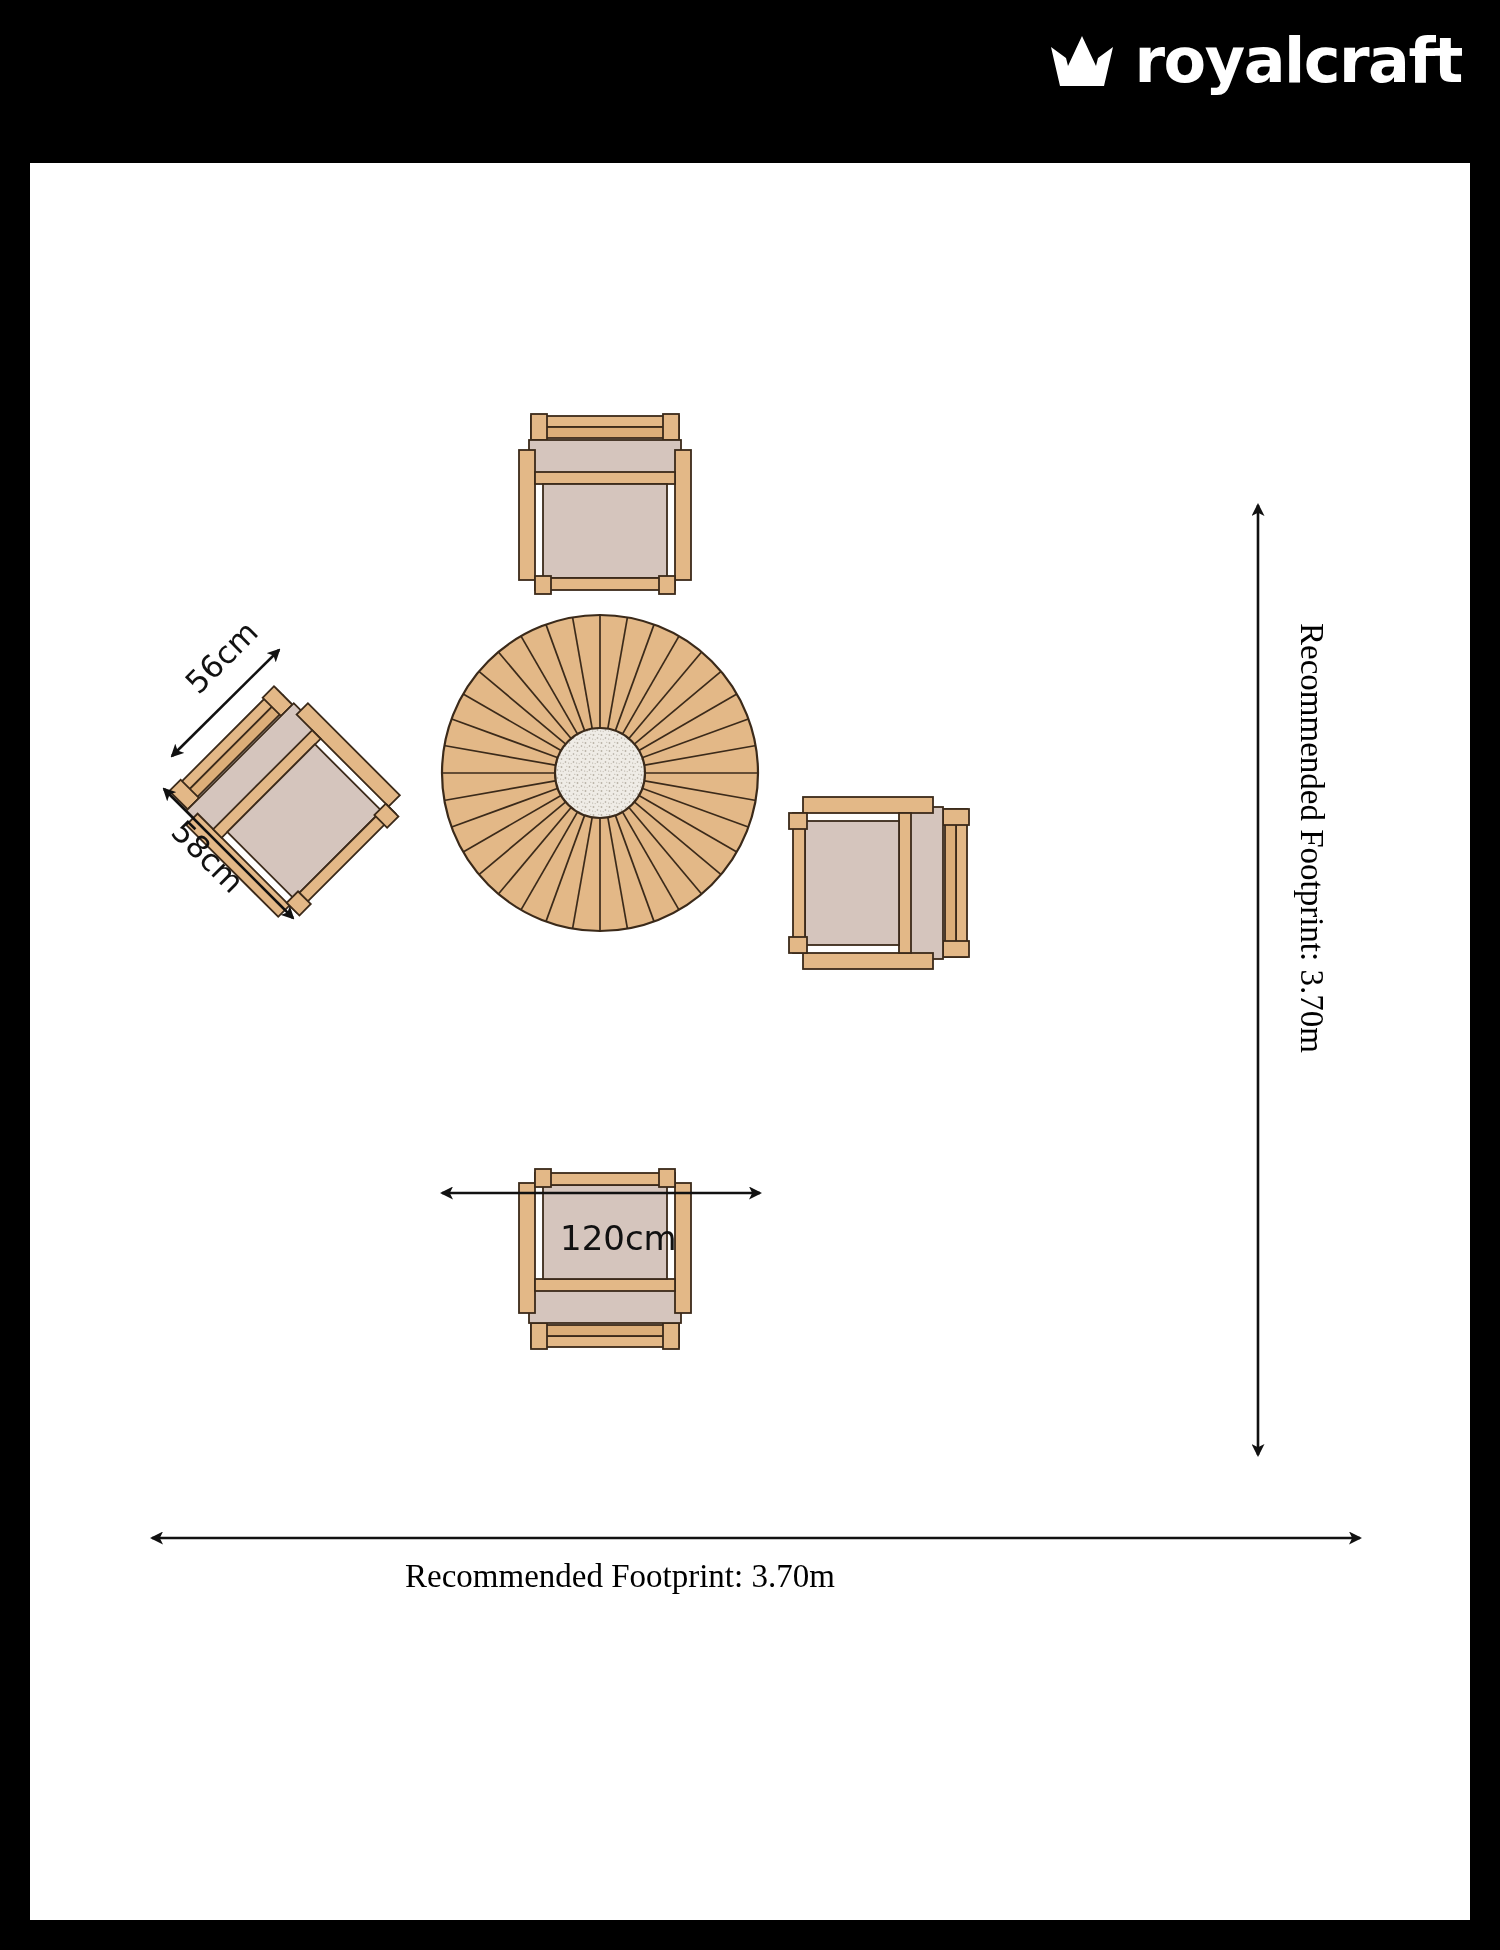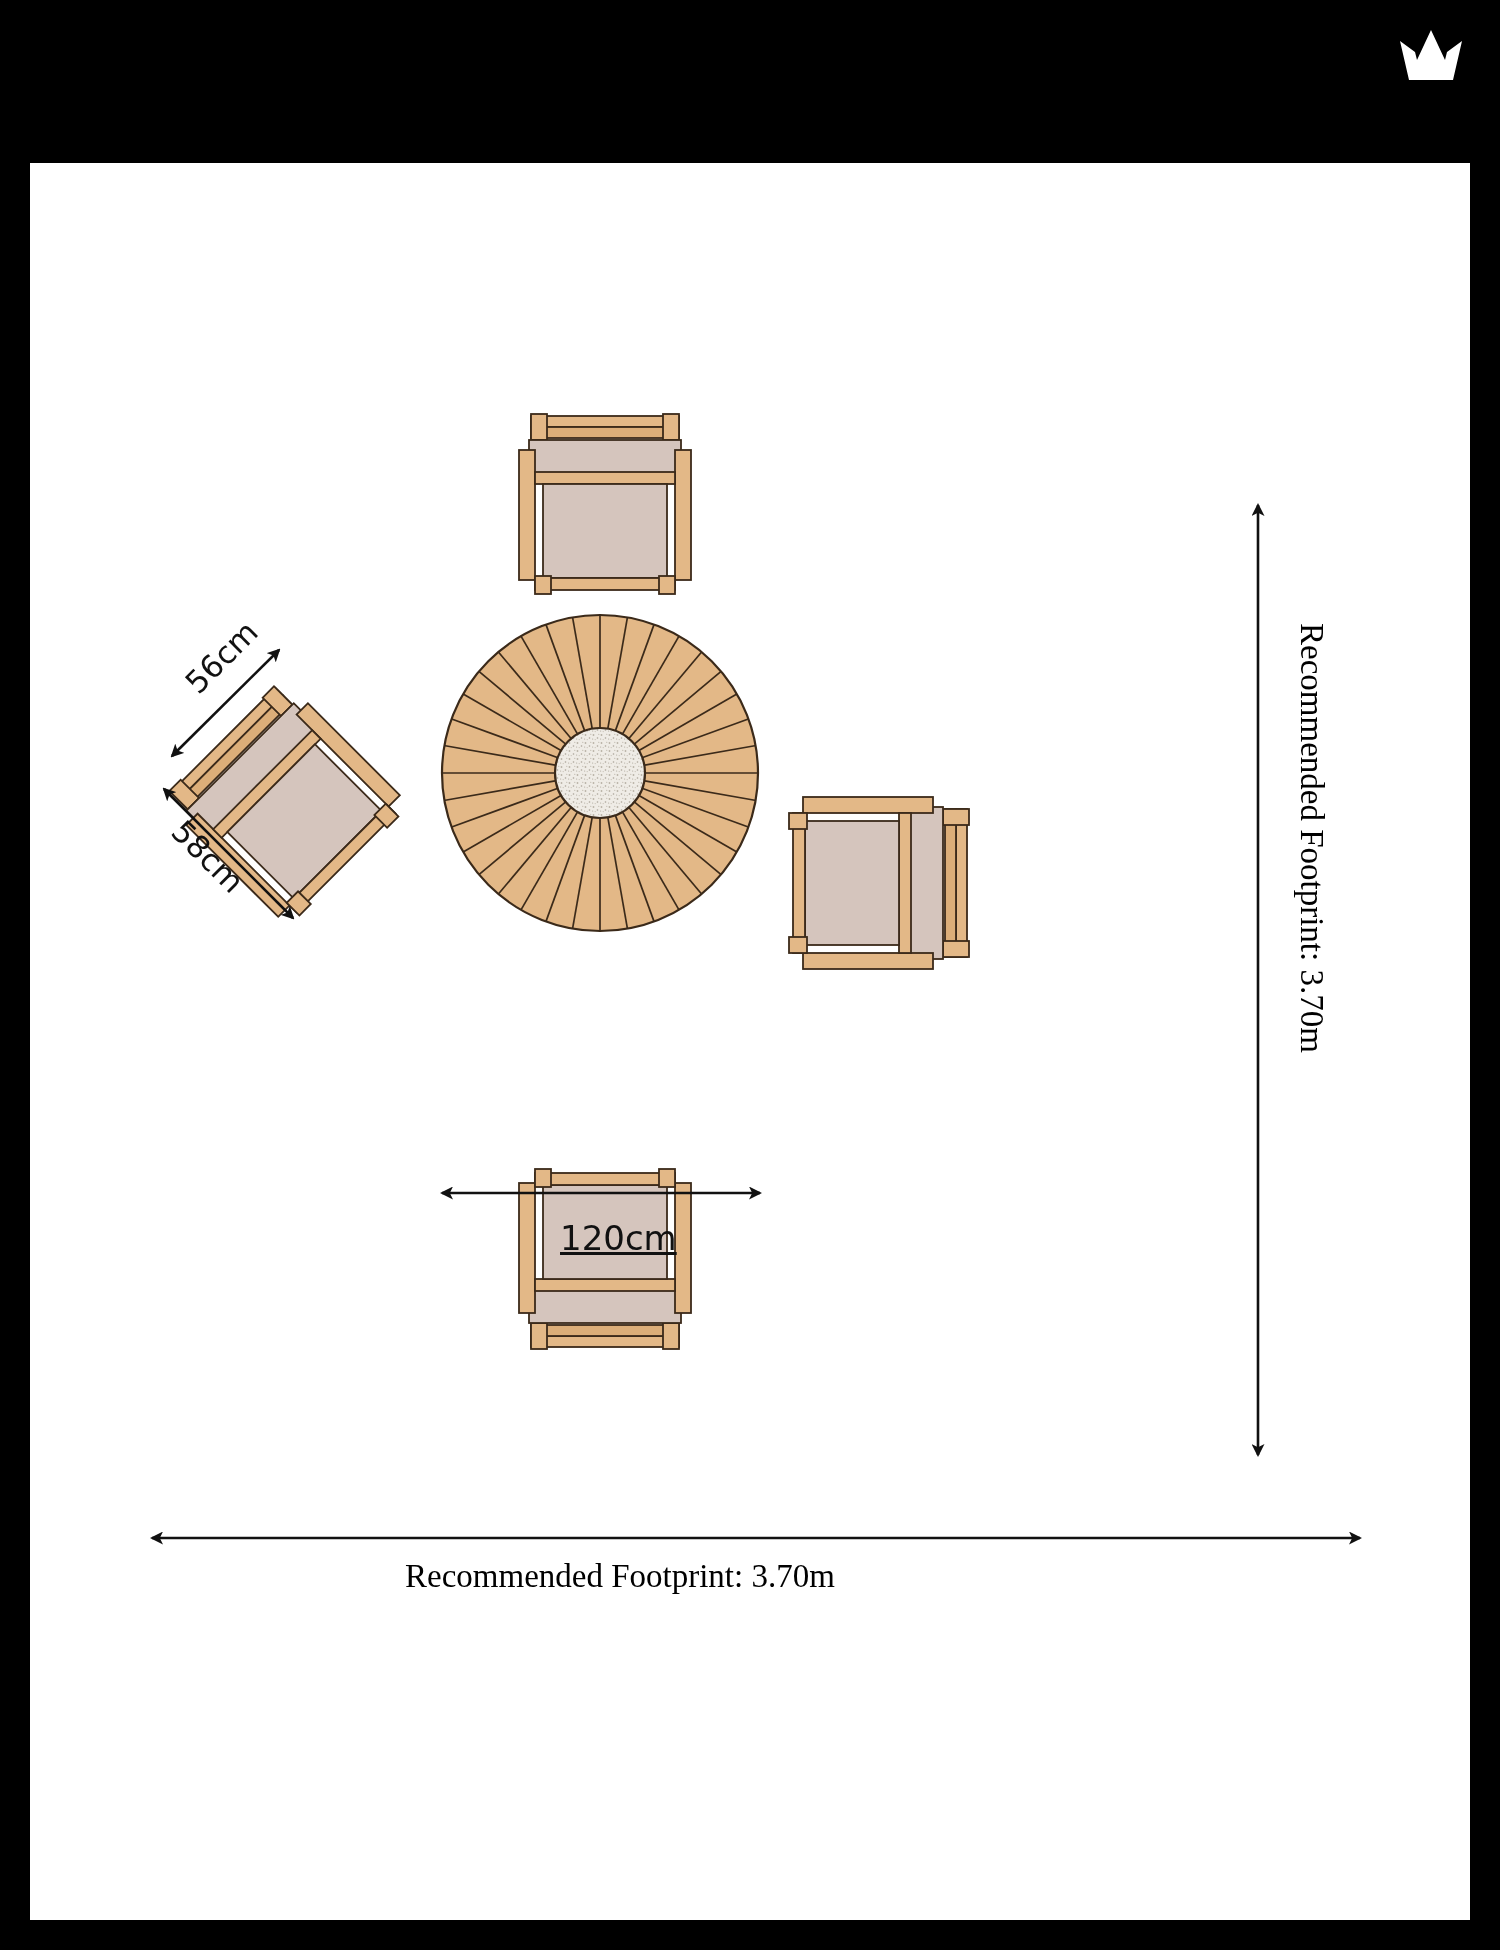--- a/index.html
+++ b/index.html
@@ -52,20 +52,21 @@
 </style>
 </head>
 <body>
 
 <div id="brand-bar">
   <div id="brand-lockup">
     <svg id="crown-icon" viewBox="0 0 62 50">
       <path d="M31 0 L45 30 L47 22 L62 11 L53 50 L31 50 Z" fill="#ffffff"></path>
       <path d="M31 0 L17 30 L15 22 L0 11 L9 50 L31 50 Z" fill="#ffffff"></path>
     </svg>
+    <div id="brand-name">royalcraft</div>
   </div>
 </div>
 
 <div id="canvas">
 
   <div id="table-top">
     <svg viewBox="0 0 320 320">
       <defs>
         <clipPath id="tableClip">
             <circle cx="160" cy="160" r="158"></circle>
@@ -227,19 +228,19 @@
       <line x1="122" y1="1375" x2="1330" y2="1375" marker-start="url(#atail)" marker-end="url(#ahead)"></line>
 
       <line x1="1228" y1="342" x2="1228" y2="1292" marker-start="url(#atail)" marker-end="url(#ahead)"></line>
     </g>
   </svg>
 
   <div class="dim-label" style="left:148px;top:512px;transform:rotate(-45deg);transform-origin:left top;">56cm</div>
 
   <div class="dim-label" style="left:160px;top:650px;transform:rotate(45deg);transform-origin:left top;">58cm</div>
 
-  <div class="dim-label" style="left:530px;top:1055px;font-size:34px;text-decoration:underline;">120cm</div>
+  <div class="dim-label" style="left:530px;top:1055px;font-size:34px;">120cm</div>
 
   <div class="foot-label" style="left:375px;top:1395px;">Recommended Footprint: 3.70m</div>
 
   <div class="foot-label" style="left:1300px;top:460px;transform:rotate(90deg);transform-origin:left top;">Recommended Footprint: 3.70m</div>
 
 </div>
 
 </body></html>

